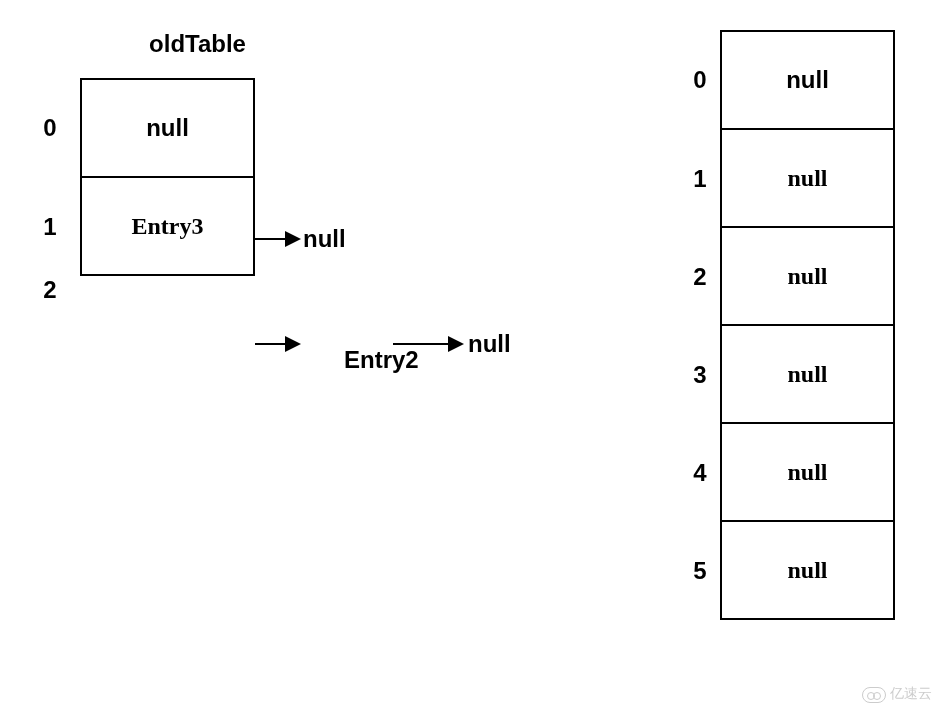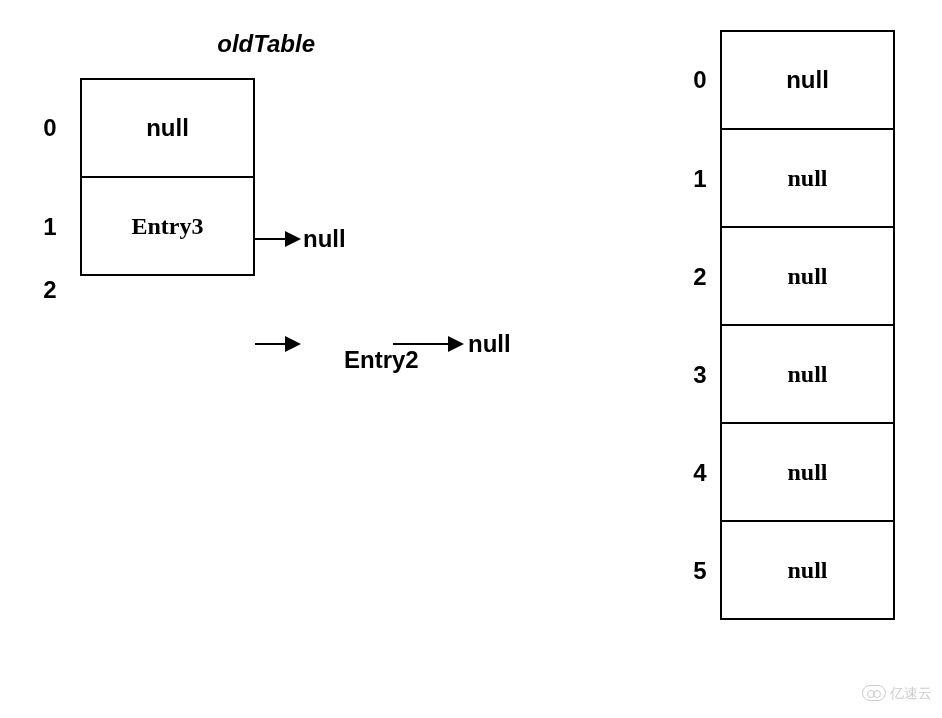--- a/index.html
+++ b/index.html
@@ -26,23 +26,22 @@
       left: 20px;
       top: 30px;
     }
     .new-group {
       left: 680px;
       top: 30px;
     }
     .table-title {
       font-size: 24px;
       font-weight: bold;
-      text-align: right;
+      text-align: center;
       margin-bottom: 20px;
-      font-style: italic;
     }
     .old-group .table-title {
       width: 235px;
       margin-left: 60px;
     }
     .new-group .table-title {
       width: 245px;
       margin-left: 8px;
     }
     .row {
@@ -107,21 +106,21 @@
       font-size: 24px;
       font-weight: bold;
     }
     .watermark {
       position: absolute;
       right: 10px;
       bottom: 15px;
       font-size: 14px;
       color: #ccc;
       display: flex;
-      align-items: flex-start;
+      align-items: flex-end;
       gap: 4px;
     }
     .watermark-icon {
       width: 24px;
       height: 16px;
       border: 1px solid #ccc;
       border-radius: 10px;
       position: relative;
     }
     .watermark-icon::before {

